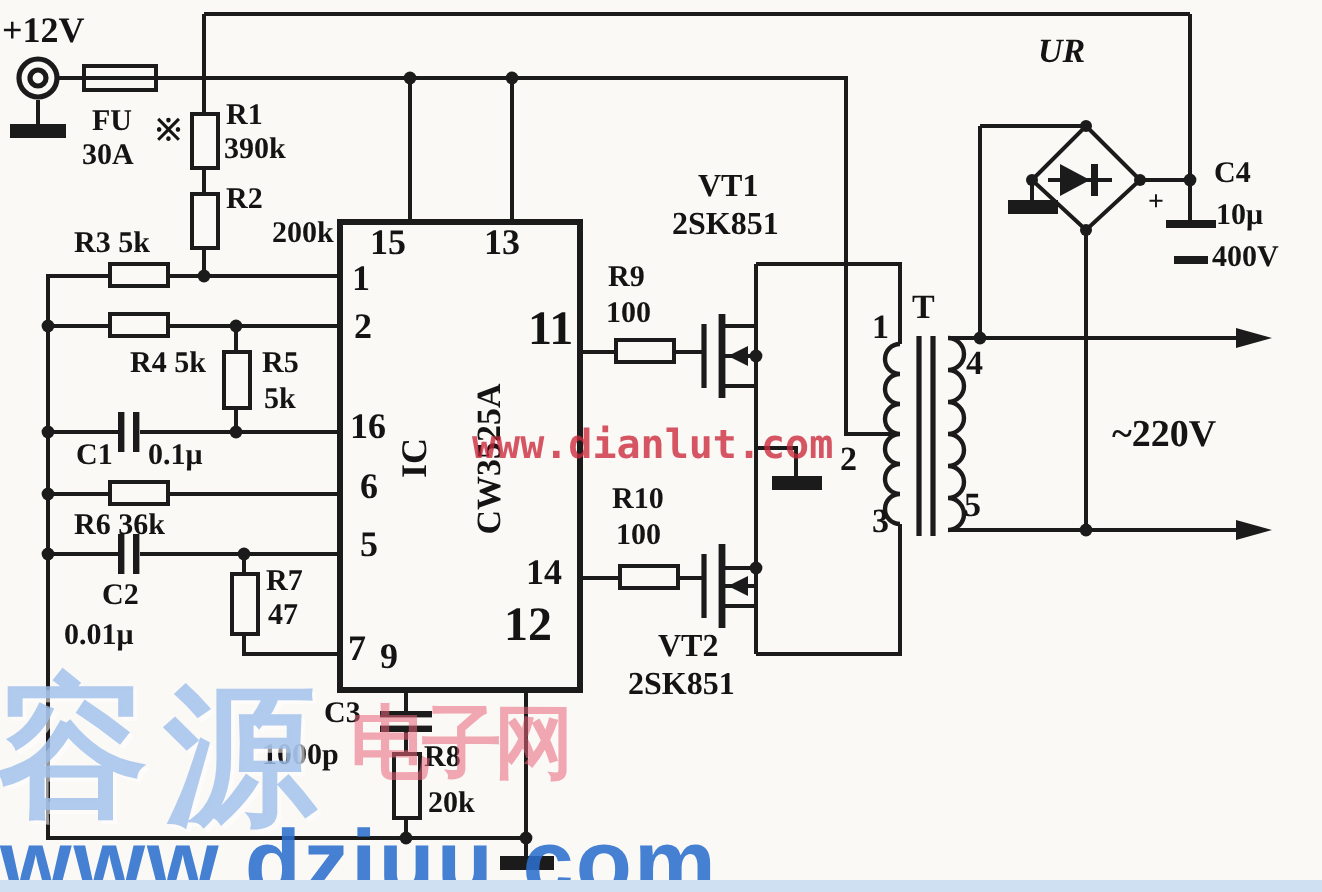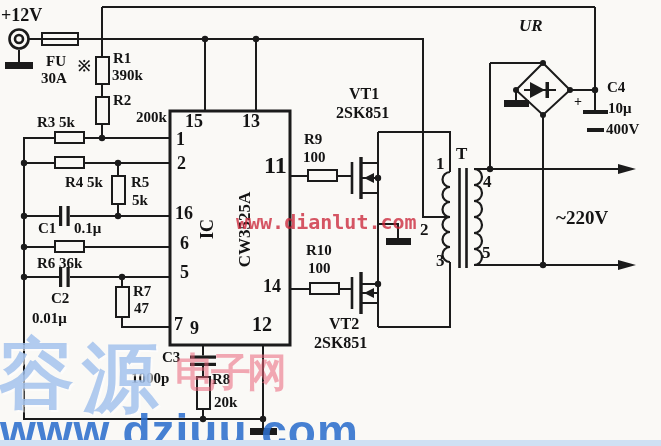--- a/index.html
+++ b/index.html
@@ -183,21 +183,21 @@
 
   <div class="lbl" style="left:185px;top:112px;font-size:18px;">15</div>
   <div class="lbl" style="left:242px;top:112px;font-size:18px;">13</div>
   <div class="lbl" style="left:176px;top:130px;font-size:18px;">1</div>
   <div class="lbl" style="left:177px;top:154px;font-size:18px;">2</div>
   <div class="lbl" style="left:175px;top:204px;font-size:18px;">16</div>
   <div class="lbl" style="left:180px;top:234px;font-size:18px;">6</div>
   <div class="lbl" style="left:180px;top:263px;font-size:18px;">5</div>
   <div class="lbl" style="left:174px;top:315px;font-size:18px;">7</div>
   <div class="lbl" style="left:190px;top:319px;font-size:18px;">9</div>
-  <div class="lbl" style="left:252px;top:314px;font-size:20px;text-align:right;">12</div>
+  <div class="lbl" style="left:252px;top:301px;font-size:24px;text-align:right;">12</div>
   <div class="lbl" style="left:264px;top:153px;font-size:24px;text-align:right;">11</div>
   <div class="lbl" style="left:263px;top:277px;font-size:18px;">14</div>
 
   <div class="lbl vt" style="left:192px;top:220px;width:30px;font-size:18px;">IC</div>
   <div class="lbl vt" style="left:197px;top:221px;width:95px;font-size:17px;">CW3525A</div>
 
   <div class="lbl" style="left:304px;top:132px;font-size:15px;">R9</div>
   <div class="lbl" style="left:303px;top:150px;font-size:15px;">100</div>
   <div class="lbl" style="left:349px;top:86px;font-size:16px;">VT1</div>
   <div class="lbl" style="left:336px;top:105px;font-size:16px;">2SK851</div>

